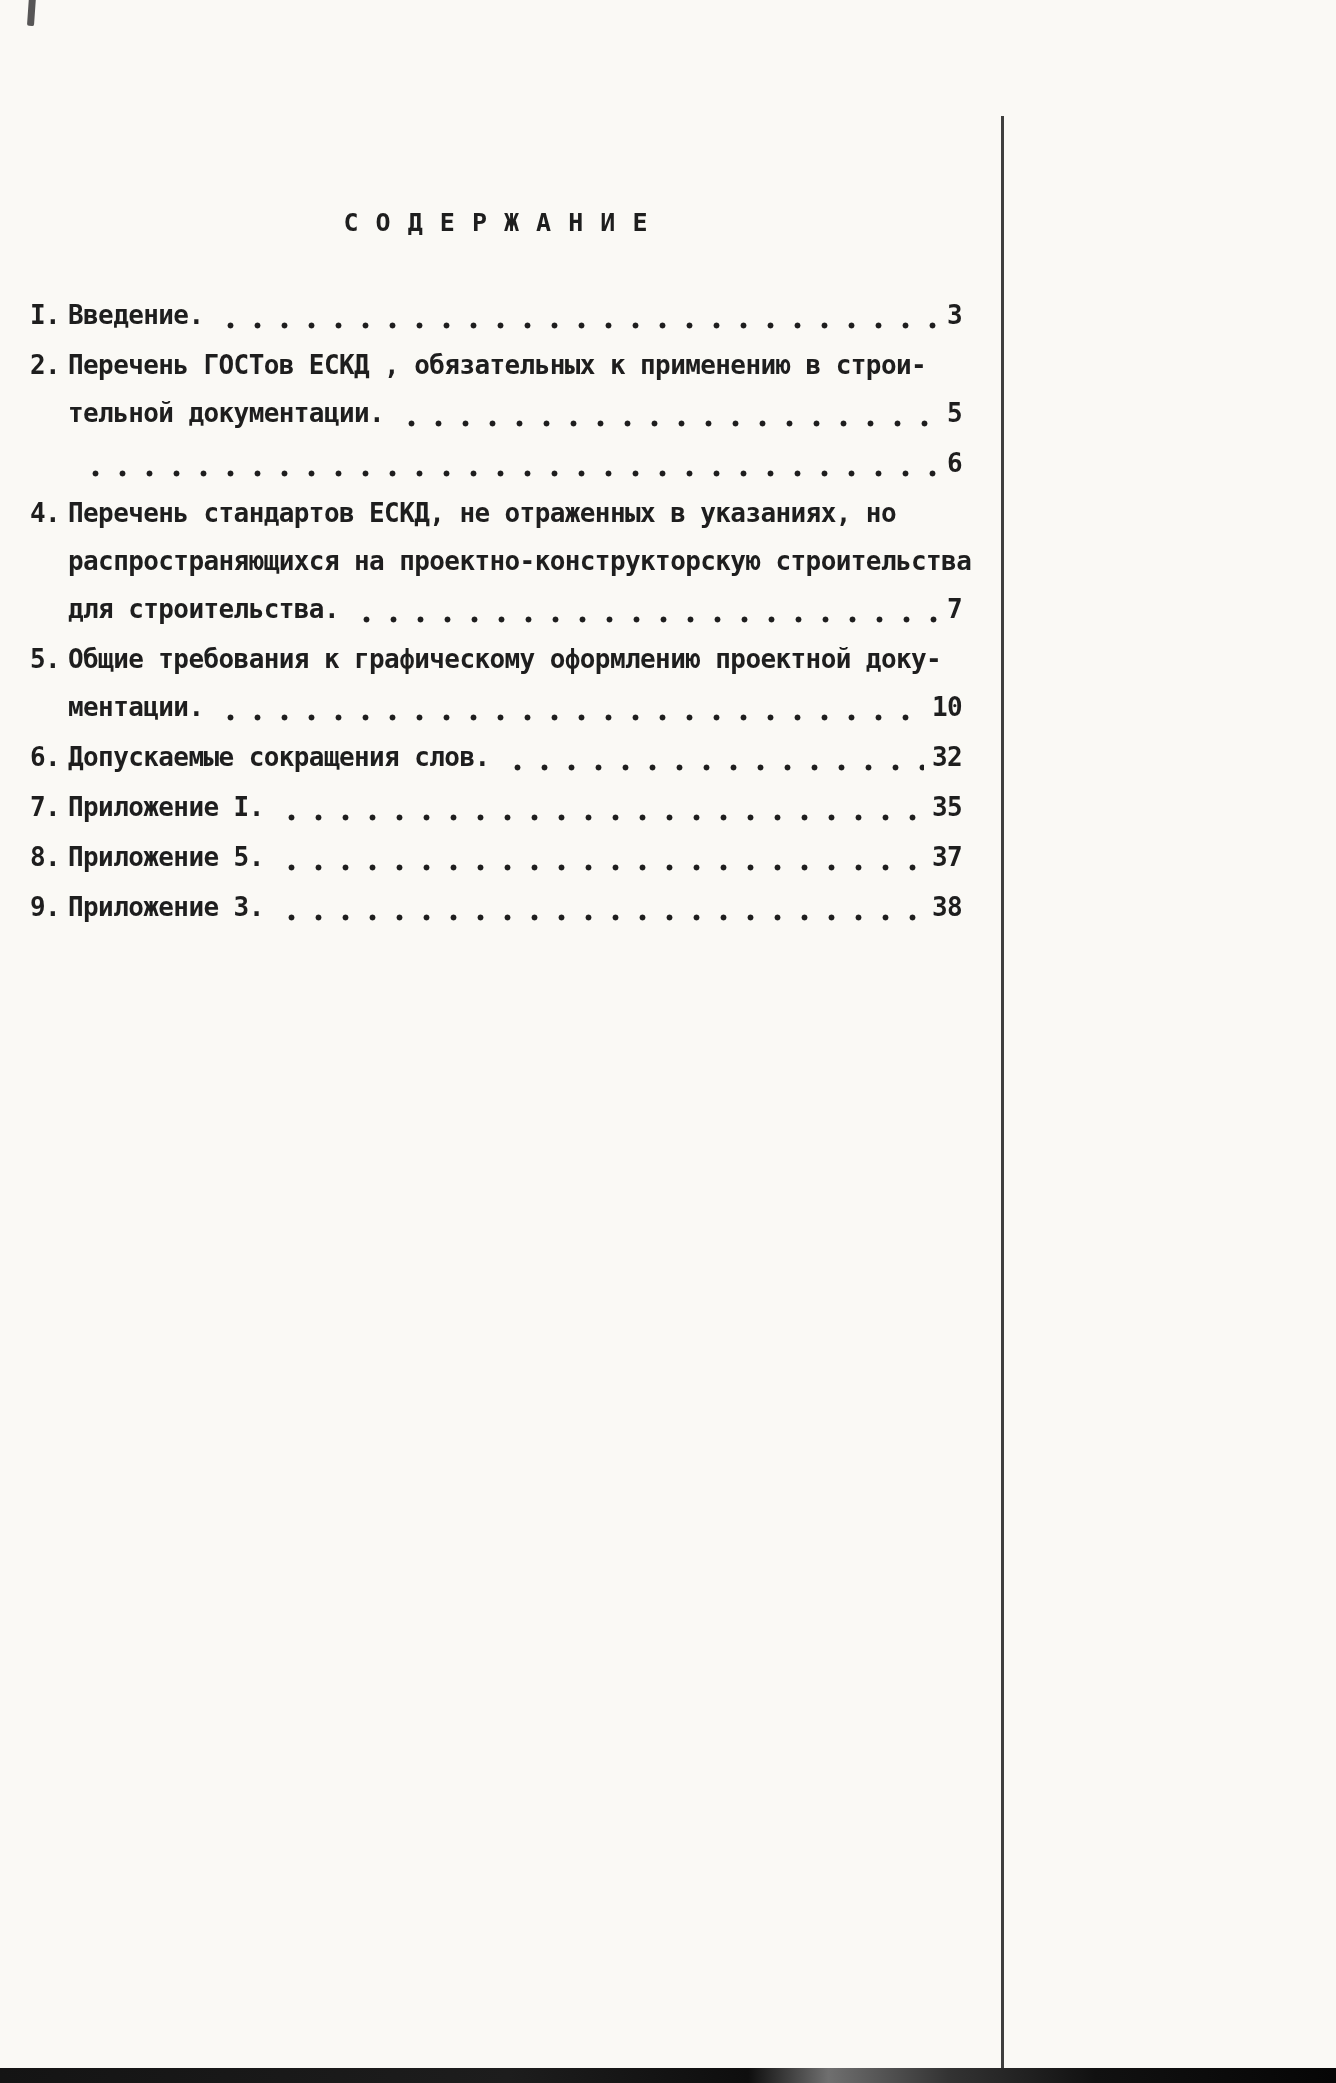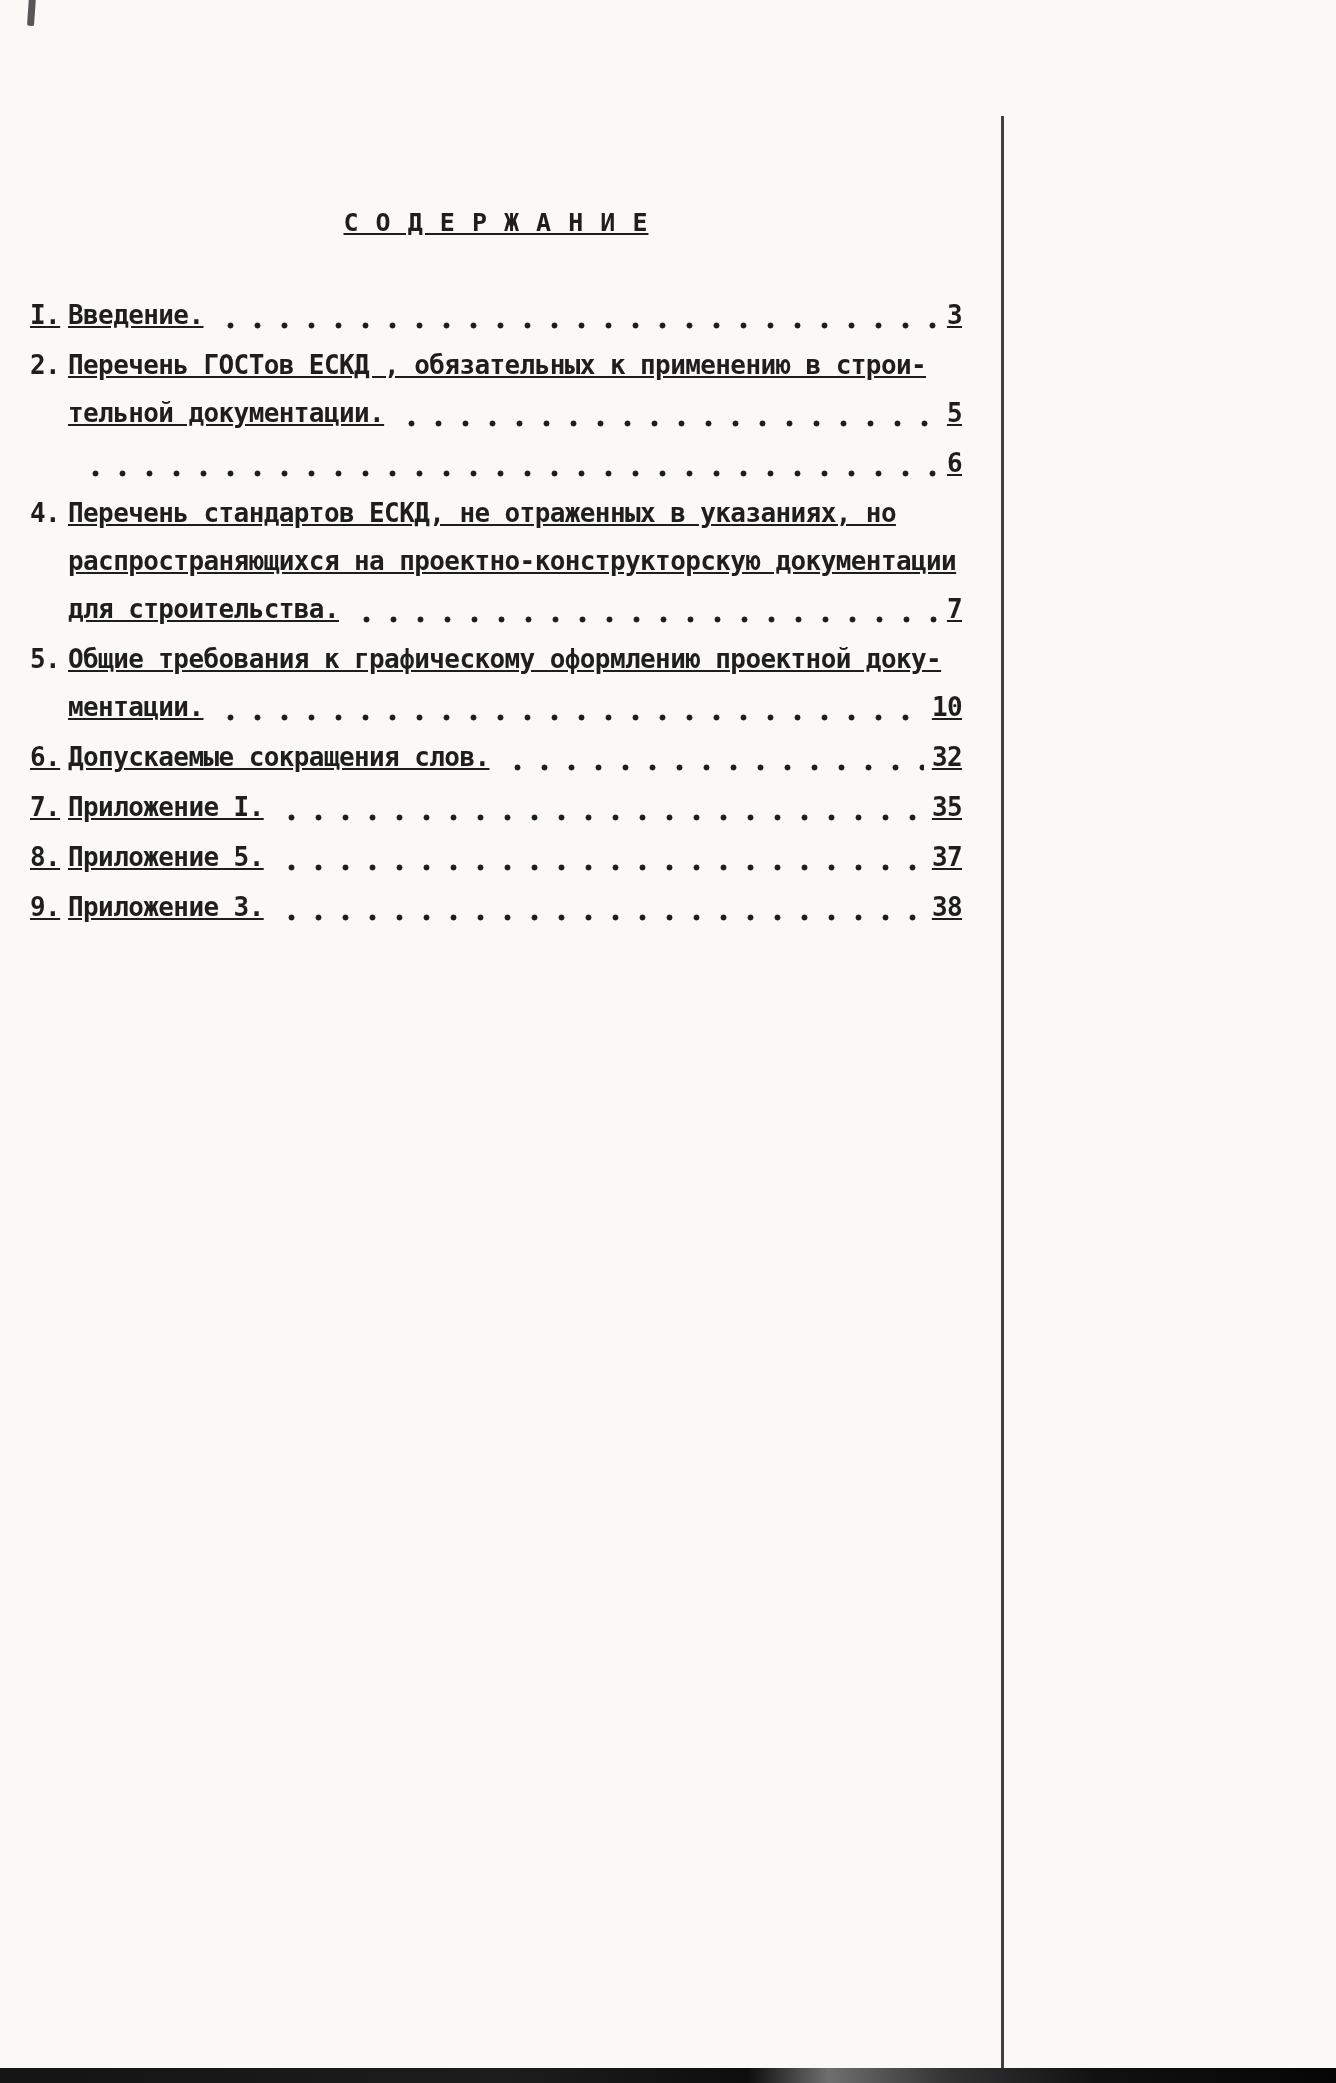--- a/index.html
+++ b/index.html
@@ -24,21 +24,21 @@
   }
   .bottom-band {
     position:absolute; left:0; bottom:0; width:100%; height:15px;
     background:linear-gradient(90deg,
       #141414 0%, #1d1d1d 38%, #0e0e0e 56%,
       #6f6f6f 62%, #333 71%, #111 82%, #060606 100%);
   }
 
   
   .content {
-    position:absolute; left:30px; top:208px; width:932px;text-decoration:underline;
+    position:absolute; left:30px; top:208px; width:932px;
   }
   .title {
     margin:0 0 54px 0;
     text-align:center;
     font-size:25px; font-weight:bold;
     letter-spacing:1px;
     color:var(--ink, #1e1e1e);
   }
   .toc {
     font-size:26px; font-weight:bold; line-height:48px;
@@ -92,21 +92,21 @@
           </div>
         </div>
         <div class="toc-item">
           <div class="line last">
             <span class="leader"></span>
             <span class="pg">6</span>
           </div>
         </div>
         <div class="toc-item">
           <div class="line"><span class="num">4.</span><span class="txt">Перечень стандартов ЕСКД, не отраженных в указаниях, но</span></div>
-          <div class="line"><span class="txt">распространяющихся на проектно-конструкторскую документации</span></div>
+          <div class="line"><span class="txt">распространяющихся на проектно-конструкторскую строительства</span></div>
           <div class="line last">
             <span class="txt">для строительства.</span>
             <span class="leader"></span>
             <span class="pg">7</span>
           </div>
         </div>
         <div class="toc-item">
           <div class="line"><span class="num">5.</span><span class="txt">Общие требования к графическому оформлению проектной доку-</span></div>
           <div class="line last">
             <span class="txt">ментации.</span>

